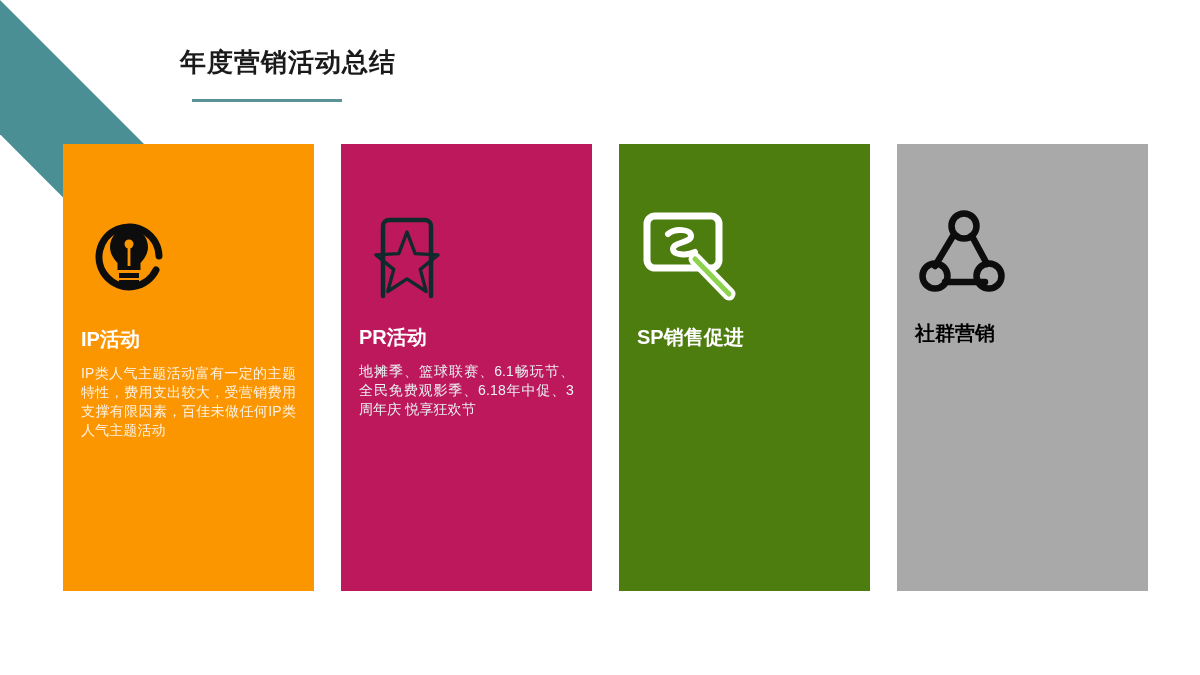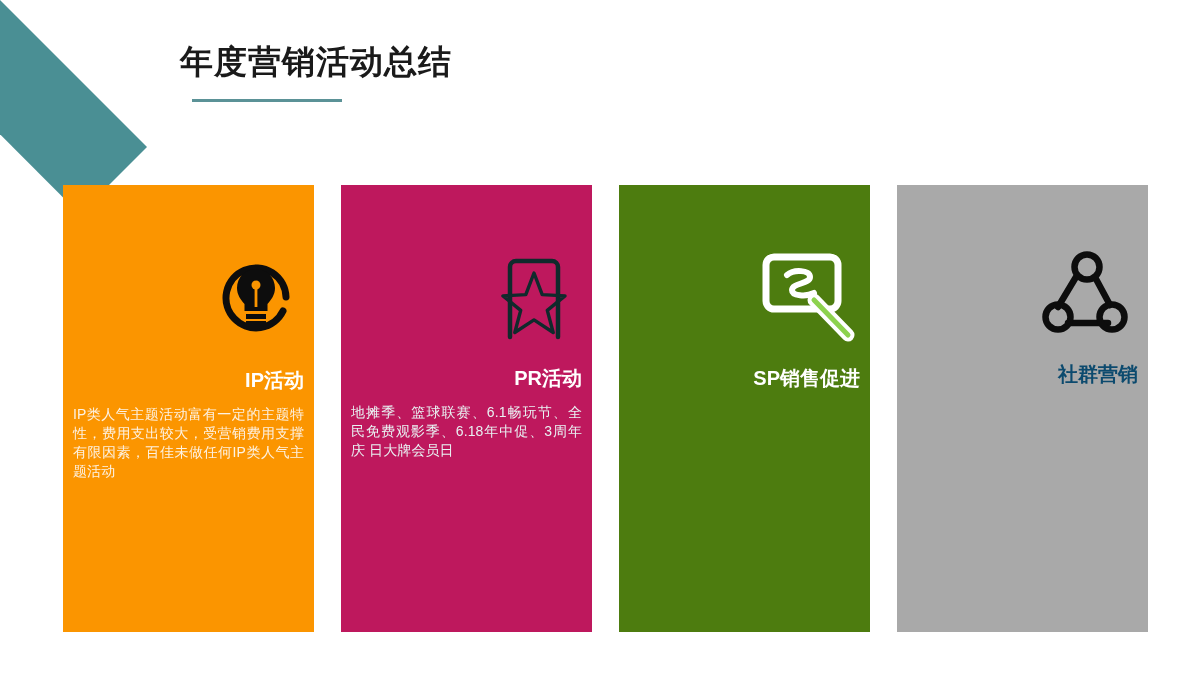--- a/index.html
+++ b/index.html
@@ -29,21 +29,21 @@
   }
 
   
   #header {
     position: absolute;
     left: 180px;
     top: 40px;
     width: 700px;
   }
   #page-title {
-    font-size: 33px;
+    font-size: 26px;
     font-weight: bold;
     color: #1a1a1a;
     letter-spacing: 1px;
     line-height: 44px;
     margin: 0;
     white-space: nowrap;
   }
   #title-underline {
     margin-top: 15px;
     margin-left: 12px;
@@ -59,25 +59,24 @@
     top: 144px;
     width: 1085px;
     height: 447px;
     display: flex;
     justify-content: space-between;
   }
   .card {
     width: 251px;
     height: 447px;
     box-sizing: border-box;
-    padding: 0 10px;
+    padding: 0 18px;
     display: flex;
     flex-direction: column;
-    align-items: flex-end;
-    margin-top: 41px;
+    align-items: flex-start;
   }
   .card-icon {
     margin-top: 62px;
     height: 100px;
     display: flex;
     align-items: center;
     justify-content: center;
   }
   .card-title {
     margin-top: 18px;
@@ -133,21 +132,21 @@
   </div>
 
   <div class="card card-2" style="background: #be185d;">
     <div class="card-icon">
       <svg width="96" height="96" viewBox="0 0 96 96" aria-hidden="true">
         <path d="M24 88 L24 18 A6 6 0 0 1 30 12 L66 12 A6 6 0 0 1 72 18 L72 88" fill="none" stroke="#102a2c" stroke-width="4.5" stroke-linecap="round" stroke-linejoin="round"></path>
         <path d="M48 24 L56.2 45.6 L79 46.9 L61.3 61.4 L67.2 83.5 L48 70.9 L28.8 83.5 L34.7 61.4 L17 46.9 L39.8 45.6 Z" fill="none" stroke="#102a2c" stroke-width="3.4" stroke-linejoin="round"></path>
       </svg>
     </div>
     <div class="card-title" style="color: rgb(255, 255, 255);">PR活动</div>
-    <div class="card-body" style="color: rgb(233, 242, 243);">地摊季、篮球联赛、6.1畅玩节、全民免费观影季、6.18年中促、3周年庆 日大牌会员日</div>
+    <div class="card-body" style="color: rgb(233, 242, 243);">地摊季、篮球联赛、6.1畅玩节、全民免费观影季、6.18年中促、3周年庆 悦享狂欢节</div>
   </div>
 
   <div class="card card-3" style="background: #4d7c0f;">
     <div class="card-icon">
       <svg width="104" height="100" viewBox="0 0 104 100" aria-hidden="true">
         <rect x="10" y="10" width="72" height="52" rx="8" ry="8" fill="none" stroke="#ffffff" stroke-width="7"></rect>
         <path d="M31 28 C38 22 54 23 54 30 C54 37 36 36 36 43 C36 49 50 50 58 46" fill="none" stroke="#ffffff" stroke-width="6" stroke-linecap="round"></path>
         <path d="M58 53 L92 88" fill="none" stroke="#ffffff" stroke-width="13" stroke-linecap="round"></path>
         <path d="M58 53 L92 88" fill="none" stroke="#8dd24e" stroke-width="5" stroke-linecap="round"></path>
       </svg>
@@ -159,16 +158,16 @@
     <div class="card-icon">
       <svg width="100" height="96" viewBox="0 0 100 96" aria-hidden="true">
         <path d="M38 32 L20 62" fill="none" stroke="#0d0d0d" stroke-width="6.5" stroke-linecap="round"></path>
         <path d="M58 34 L72 60" fill="none" stroke="#0d0d0d" stroke-width="6.5" stroke-linecap="round"></path>
         <path d="M30 78 L70 78" fill="none" stroke="#0d0d0d" stroke-width="6.5" stroke-linecap="round"></path>
         <circle cx="49" cy="22" r="12.5" fill="none" stroke="#0d0d0d" stroke-width="6.5"></circle>
         <circle cx="20" cy="72" r="12.5" fill="none" stroke="#0d0d0d" stroke-width="6.5"></circle>
         <circle cx="74" cy="72" r="12.5" fill="none" stroke="#0d0d0d" stroke-width="6.5"></circle>
       </svg>
     </div>
-    <div class="card-title" style="color: #0c4a6e;">社群营销</div>
+    <div class="card-title" style="color: #000000;">社群营销</div>
   </div>
 
 </div>
 
 </body></html>

